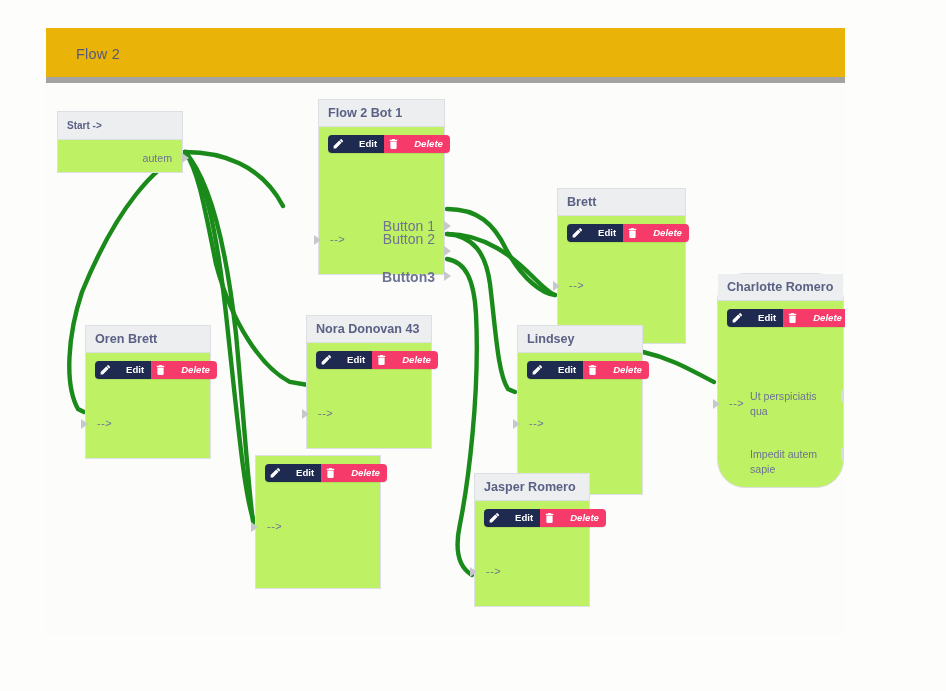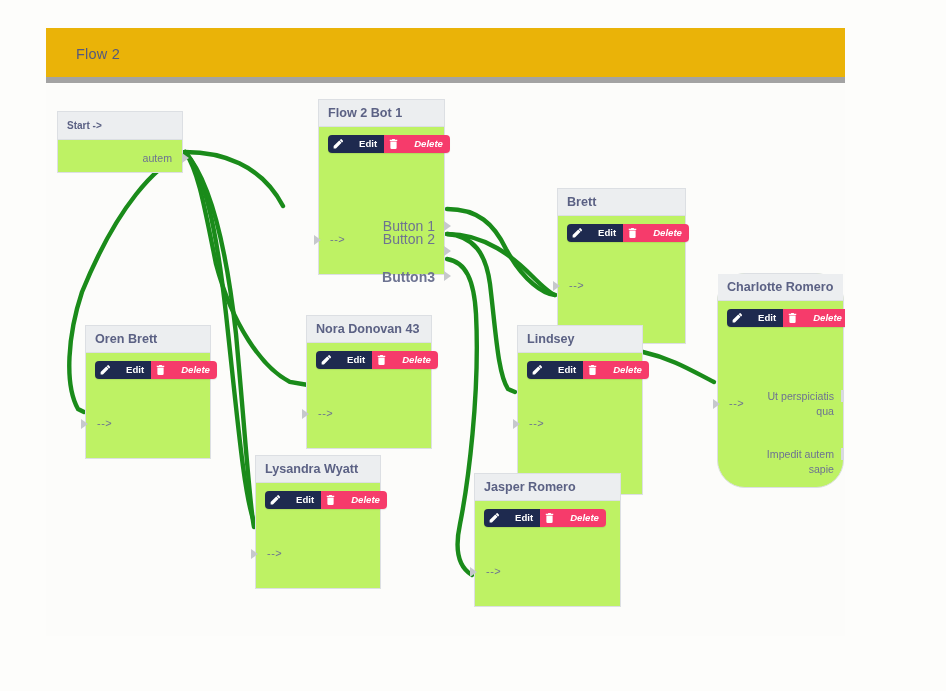--- a/index.html
+++ b/index.html
@@ -161,21 +161,20 @@
     position: absolute;
     width: 3px;
     height: 12px;
     background: #d9dbe0;
   }
   .port-out-block {
     position: absolute;
     right: 9px;
     font-size: 10.6px;
     color: #6d7391;
-    text-align: right;
     line-height: 15px;
     width: 84px;
   }
   .start-value {
     position: absolute;
     right: 10px;
     top: 12px;
     font-size: 10.6px;
     color: #6d7391;
   }
@@ -365,21 +364,20 @@
                   </svg>
                 </span>
                 <span>Delete</span>
               </div>
             </div>
             <div class="port-in" style="left: 11px; top: 64px;">--&gt;</div>
             <div class="port-in-marker" style="left: -5px; top: 66px;"></div>
           </div>
         </div>
         <div class="node" style="left: 209px; top: 371px; width: 126px; height: 134px;">
-          <div class="node-header">Lysandra Wyatt</div>
           <div class="node-body">
             <div class="btn-group">
               <div class="btn btn-edit" style="background: rgb(30, 42, 79);">
                 <span>
                   <svg width="10" height="10" viewBox="0 0 16 16">
                     <path fill="#fff" d="M1 11.3V15h3.7l9-9-3.7-3.7-9 9zM15.7 2.3 13.7.3a1 1 0 0 0-1.4 0L10.8 1.8l3.7 3.7 1.2-1.2a1 1 0 0 0 0-1.4z"></path>
                   </svg>
                 </span>
                 <span>Edit</span>
               </div>
@@ -389,21 +387,21 @@
                     <path fill="#fff" d="M2 4h10v10a2 2 0 0 1-2 2H4a2 2 0 0 1-2-2V4zM9.5 1 9 0H5l-.5 1H1v2h12V1H9.5z"></path>
                   </svg>
                 </span>
                 <span>Delete</span>
               </div>
             </div>
             <div class="port-in" style="left: 11px; top: 64px;">--&gt;</div>
             <div class="port-in-marker" style="left: -5px; top: 66px;"></div>
           </div>
         </div>
-        <div class="node" style="left: 428px; top: 389px; width: 147px; height: 134px;">
+        <div class="node" style="left: 428px; top: 389px; width: 116px; height: 134px;">
           <div class="node-header">Jasper Romero</div>
           <div class="node-body">
             <div class="btn-group">
               <div class="btn btn-edit" style="background: rgb(30, 42, 79);">
                 <span>
                   <svg width="10" height="10" viewBox="0 0 16 16">
                     <path fill="#fff" d="M1 11.3V15h3.7l9-9-3.7-3.7-9 9zM15.7 2.3 13.7.3a1 1 0 0 0-1.4 0L10.8 1.8l3.7 3.7 1.2-1.2a1 1 0 0 0 0-1.4z"></path>
                   </svg>
                 </span>
                 <span>Edit</span>

